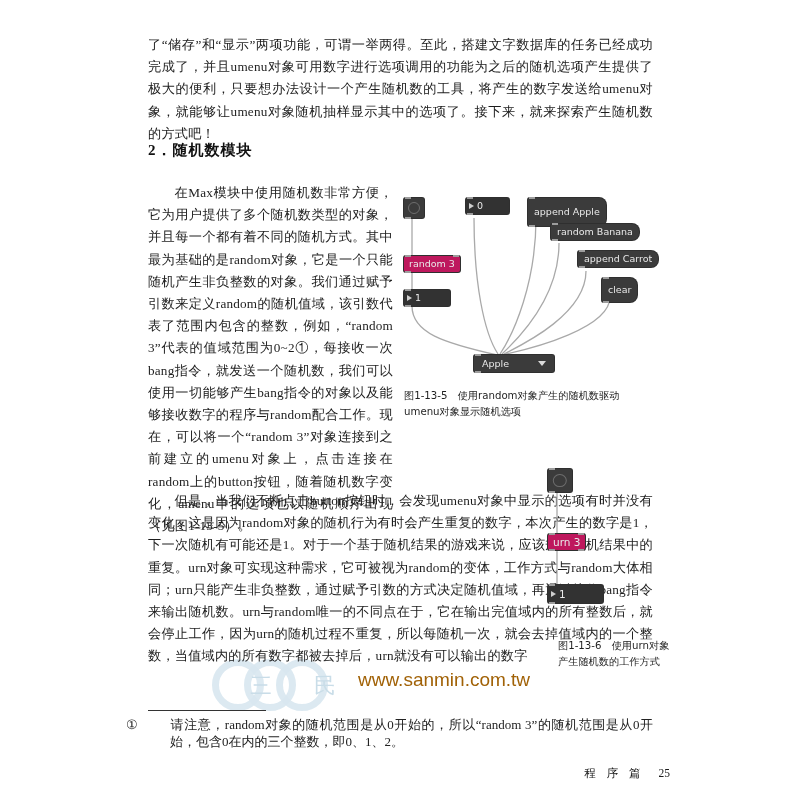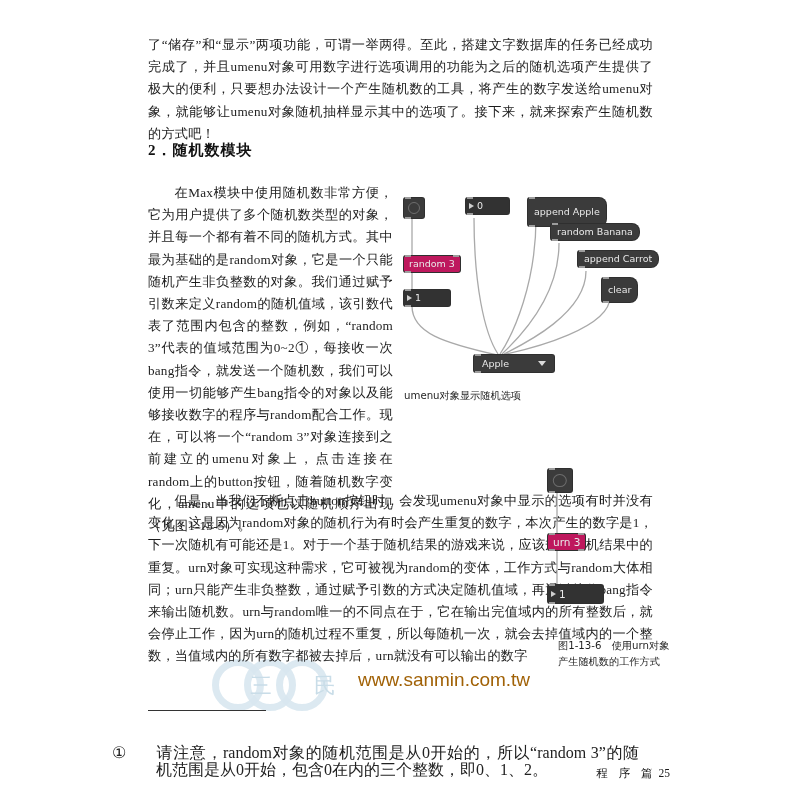--- a/index.html
+++ b/index.html
@@ -178,46 +178,45 @@
 
   
   .footnote-rule {
     position: absolute; z-index: 2;
     left: 148px; top: 710px;
     width: 118px; height: 1px;
     background: #333;
   }
   .footnote {
     position: absolute; z-index: 2;
-    left: 134px; top: 717px;
+    left: 148px; top: 717px;
     width: 505px;
-    font-size: 16px;
+    font-size: 13px;
     line-height: 16.5px;
     color: #222;
     text-align: justify;
-    margin-top: 28px;
   }
   .footnote .marker {
     display: inline-block;
     width: 22px;
   }
   .footnote .fn-text { display: inline; }
   .fn-body { padding-left: 22px; text-indent: -22px; }
 
   
   .footer {
     position: absolute; z-index: 2;
     left: 0; top: 766px;
     width: 800px;
     text-align: right;
     padding-right: 130px;
     font-size: 11.5px;
     color: #1a1a1a;
   }
-  .footer .sect { letter-spacing: 4px; margin-right: 2px; }
+  .footer .sect { letter-spacing: 4px; margin-right: 14px; }
   .footer .pageno { font-family: "Liberation Serif", serif; }
 </style>
 </head>
 <body>
 
 <div class="page">
 
   <div class="watermark">
     <div class="wm-ring r1"></div>
     <div class="wm-ring r2"></div>
@@ -308,20 +307,21 @@
         <span class="nub" style="left:1px; top:-1px;"></span>
         <span class="nub" style="left:1px; bottom:-1px;"></span>
         <span>Apple</span>
         <span class="caret"></span>
       </div>
 
     </div>
   </div>
 
   <div class="fig-caption" style="left:404px; top:388px; width:250px;">
+    <div>图1-13-5　使用random对象产生的随机数驱动</div>
     <div>umenu对象显示随机选项</div>
   </div>
 
   <div class="figure" style="left:548px; top:466px; width:110px; height:140px;">
     <div class="patch" style="width:110px;height:140px;">
 
       <svg class="wires" width="110" height="140">
         <line x1="9" y1="26" x2="9" y2="68"></line>
         <line x1="9" y1="84" x2="9" y2="119"></line>
       </svg>

